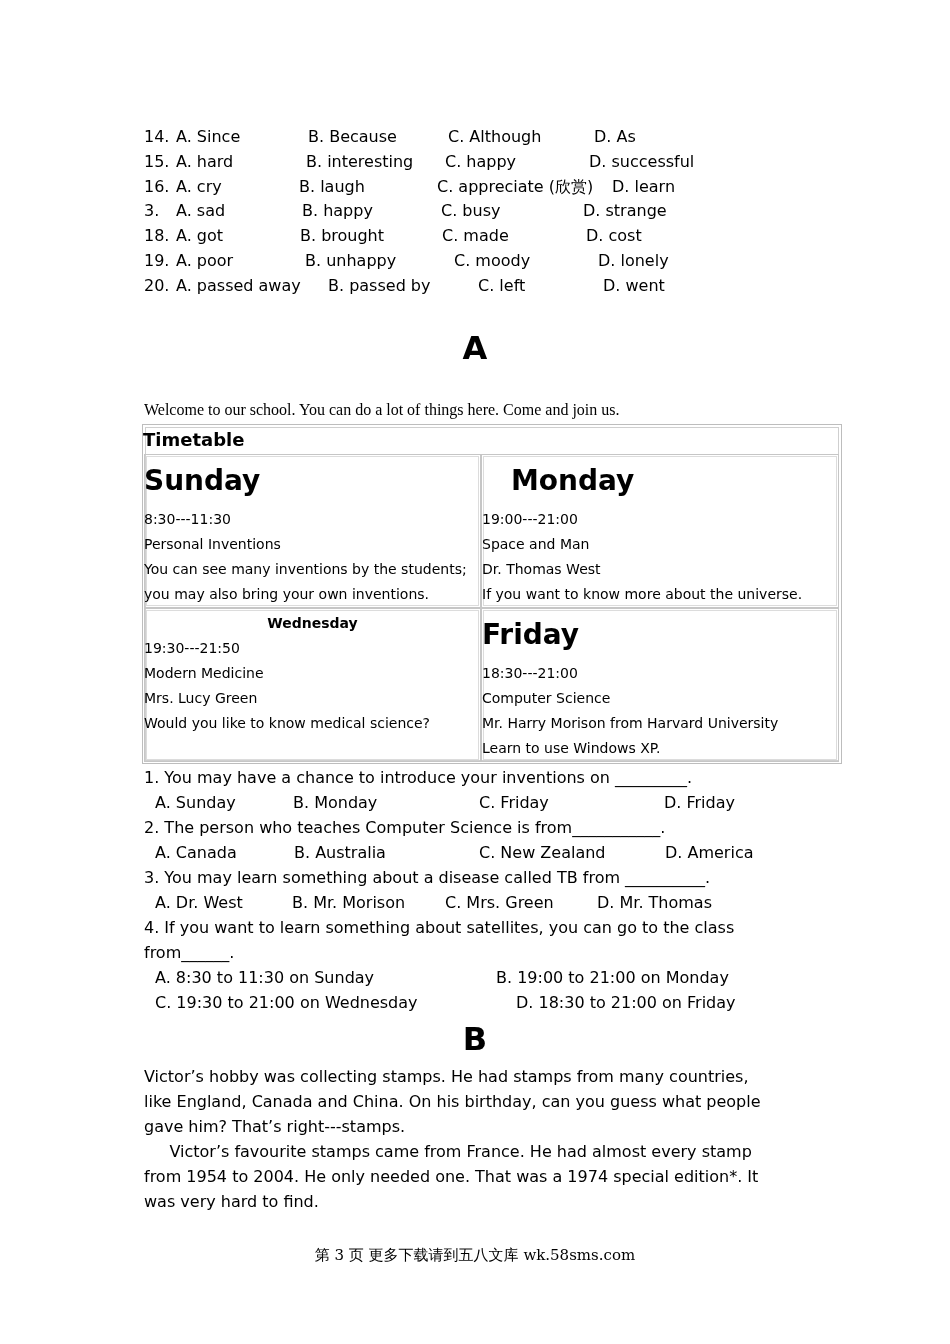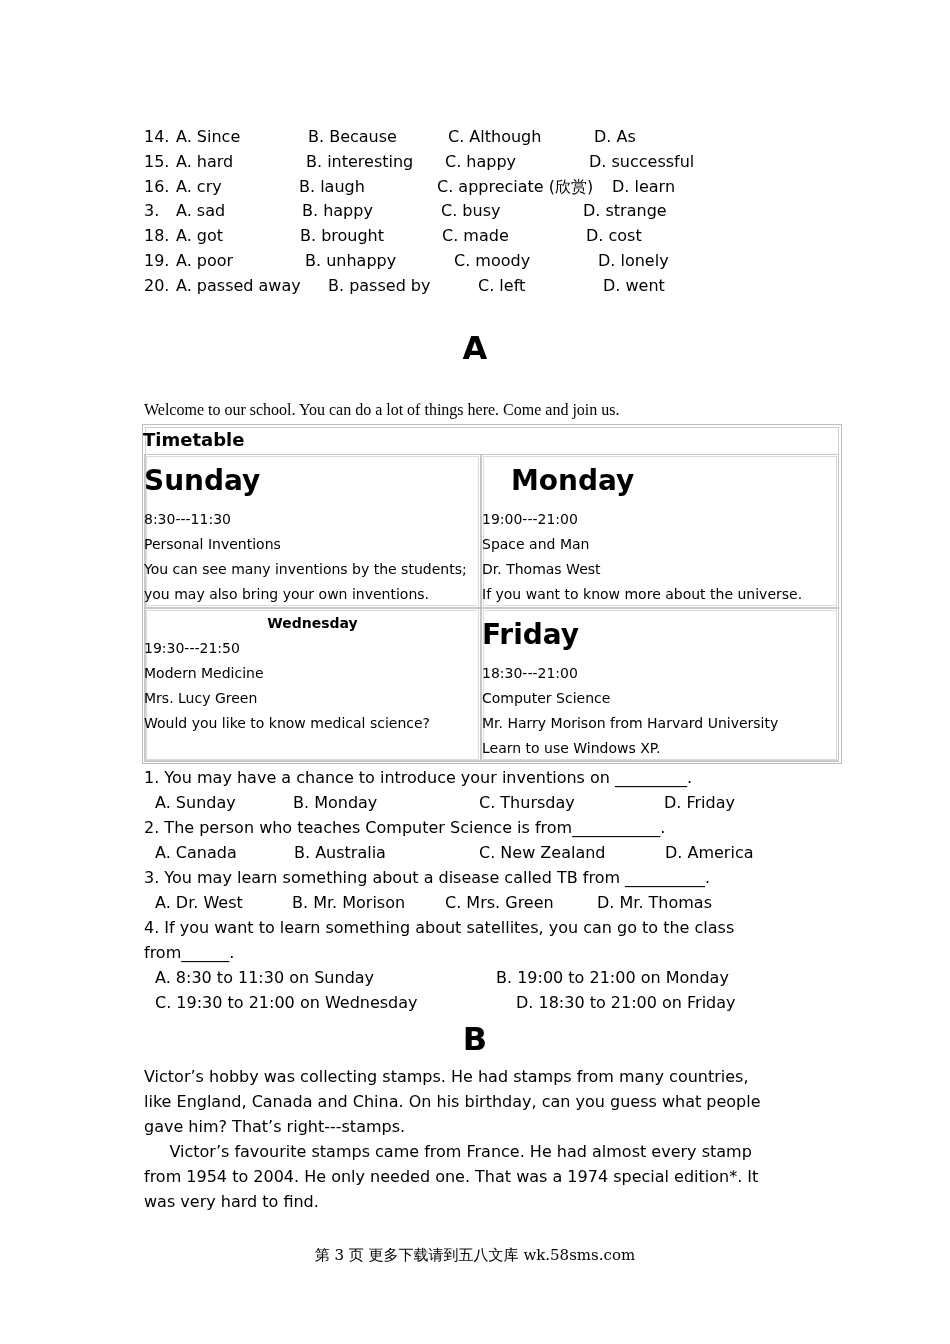--- a/index.html
+++ b/index.html
@@ -196,21 +196,21 @@
     <div class="cell-line" style="left:482px; top:686px;">Computer Science</div>
     <div class="cell-line" style="left:482px; top:711px;">Mr. Harry Morison from Harvard University</div>
     <div class="cell-line" style="left:482px; top:736px;">Learn to use Windows XP.</div>
   </div>
 
   <div>
     <div class="line" style="top:765px;">1. You may have a chance to introduce your inventions on _________.</div>
     <div class="opt-row" style="top:790px;">
       <span class="opt" style="left:11px;">A. Sunday</span>
       <span class="opt" style="left:149px;">B. Monday</span>
-      <span class="opt" style="left:335px;">C. Thursday</span>
+      <span class="opt" style="left:335px;">C. Friday</span>
       <span class="opt" style="left:520px;">D. Friday</span>
     </div>
 
     <div class="line" style="top:815px;">2. The person who teaches Computer Science is from___________.</div>
     <div class="opt-row" style="top:840px;">
       <span class="opt" style="left:11px;">A. Canada</span>
       <span class="opt" style="left:150px;">B. Australia</span>
       <span class="opt" style="left:335px;">C. New Zealand</span>
       <span class="opt" style="left:521px;">D. America</span>
     </div>

